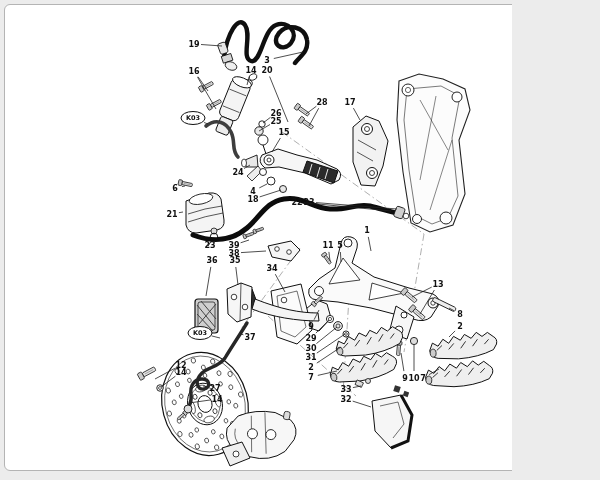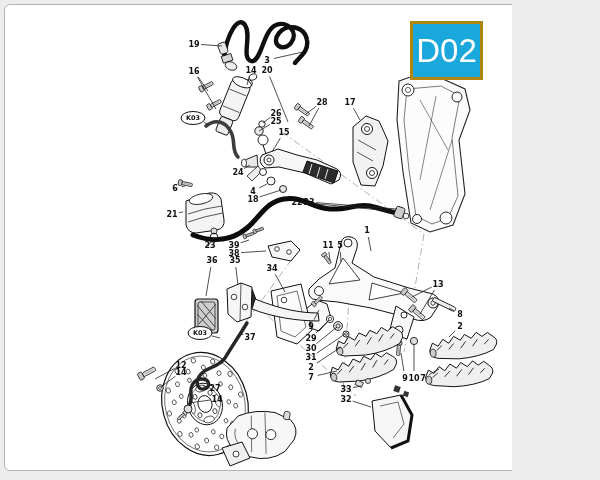--- a/index.html
+++ b/index.html
@@ -385,16 +385,13 @@
         <text x="217" y="401.6" class="callout-num">14</text>
         <line x1="204.1" y1="122.5" x2="208" y2="124" class="leader"></line>
         <ellipse cx="193" cy="118" rx="12" ry="6.5" fill="#fff" stroke="#111" stroke-width="1"></ellipse>
         <text x="193" y="120.2" class="kit-num">K03</text>
         <line x1="211.6" y1="335.9" x2="220" y2="338" class="leader"></line>
         <ellipse cx="200" cy="333" rx="12" ry="6.5" fill="#fff" stroke="#111" stroke-width="1"></ellipse>
         <text x="200" y="335.2" class="kit-num">K03</text>
       </g>
   </svg>
 
-  <div class="code-badge" style="background: rgb(26, 167, 220); border-color: rgb(177, 134, 15);">
-    <span style="color: rgb(255, 255, 255);">D02</span>
-  </div>
 </div>
 
 </body></html>

